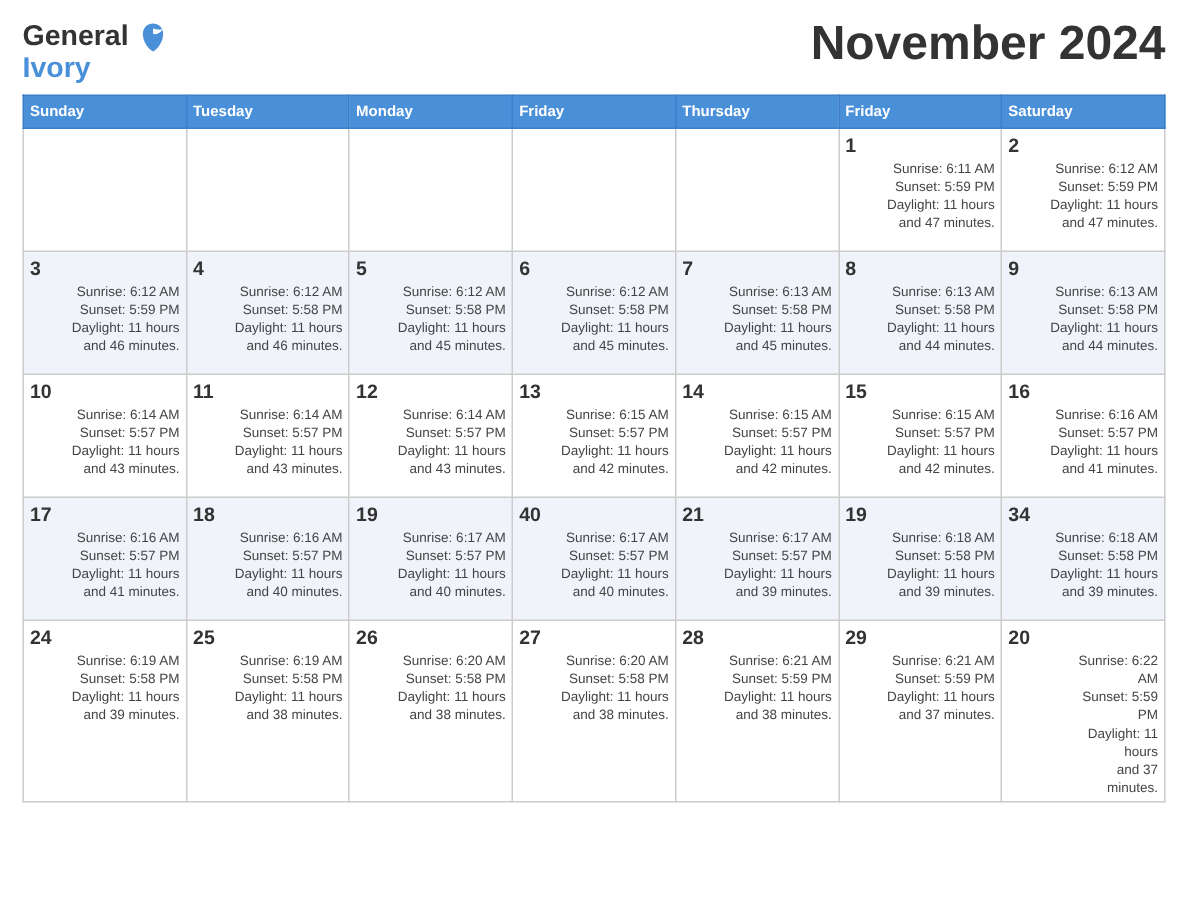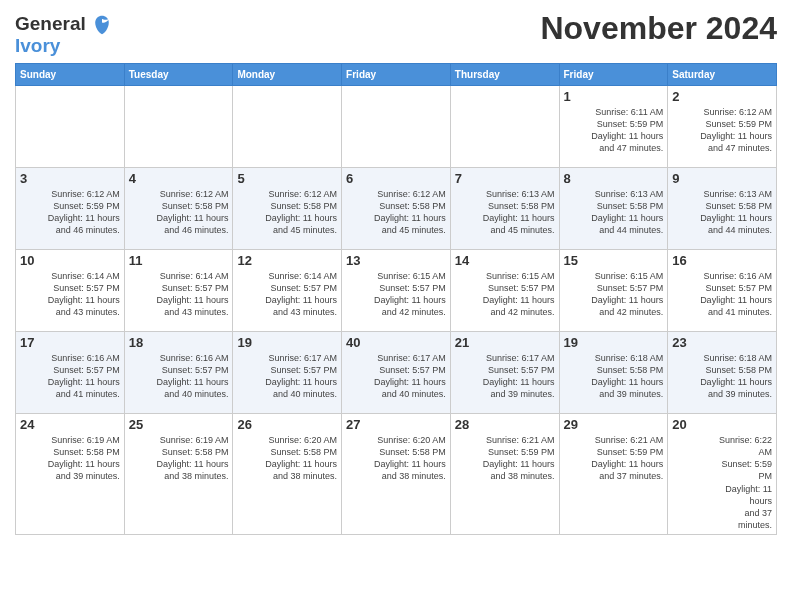--- a/index.html
+++ b/index.html
@@ -285,21 +285,21 @@
 and 39 minutes.</div>
           </td>
           <td>
             <span class="day-num">19</span>
             <div class="day-info" style="white-space: pre-line;">Sunrise: 6:18 AM
 Sunset: 5:58 PM
 Daylight: 11 hours
 and 39 minutes.</div>
           </td>
           <td>
-            <span class="day-num">23</span>
+            <span class="day-num">34</span>
             <div class="day-info" style="white-space: pre-line;">Sunrise: 6:18 AM
 Sunset: 5:58 PM
 Daylight: 11 hours
 and 39 minutes.</div>
           </td>
         </tr>
         <tr>
           <td>
             <span class="day-num">24</span>
             <div class="day-info" style="white-space: pre-line;">Sunrise: 6:19 AM

